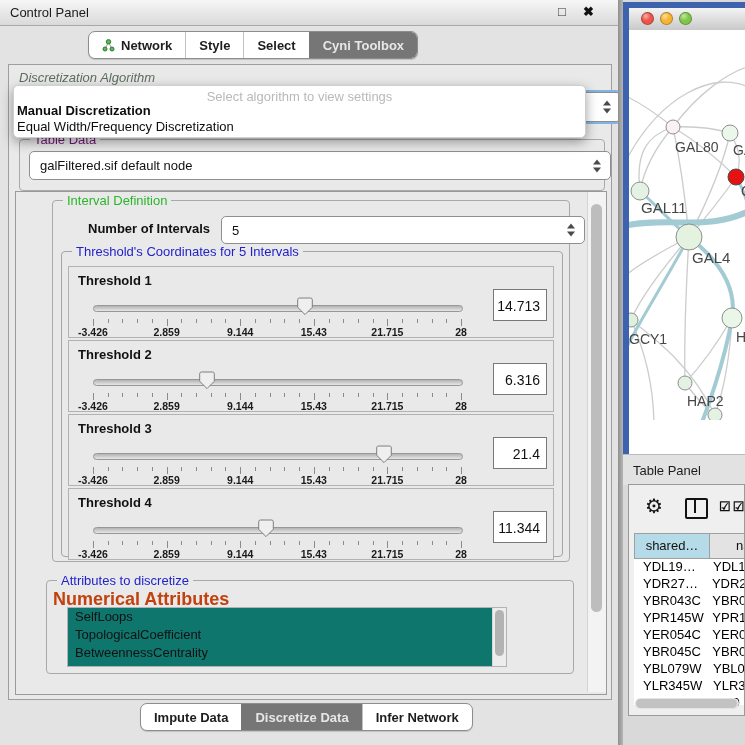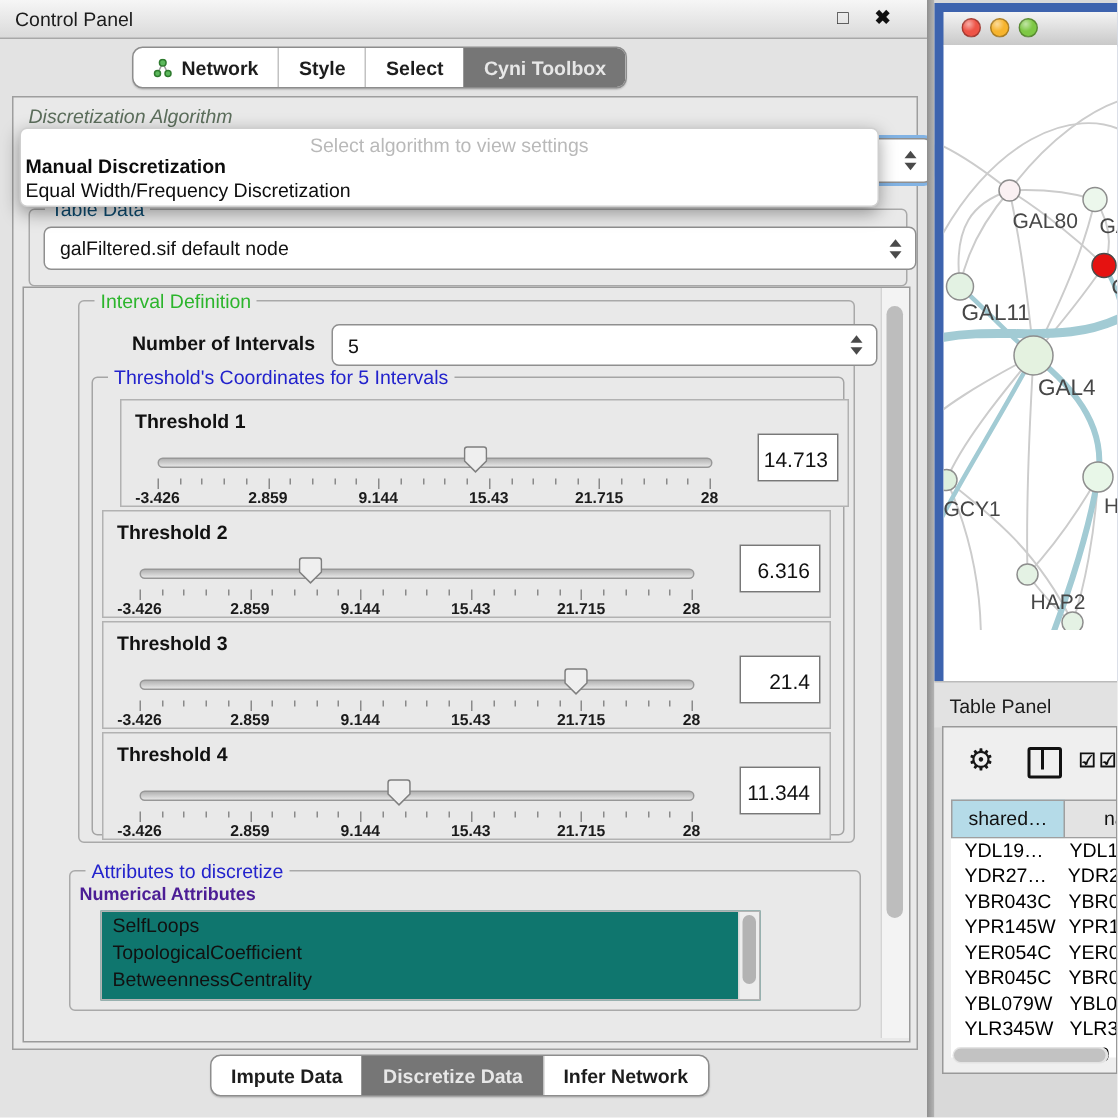--- a/index.html
+++ b/index.html
@@ -75,21 +75,21 @@
              border-radius:4px;background:linear-gradient(#b3b3b3,#e6e6e6);}
   .thr-thumb{position:absolute;top:0;width:16px;height:19px;margin-left:-8px;}
   .tick{position:absolute;top:22px;width:1px;background:#8a8a8a;}
   .tick.minor{height:4px;}
   .tick.major{height:7px;}
   .ticklab{position:absolute;top:29px;transform:translateX(-50%);font-size:10.5px;font-weight:bold;color:#1a1a1a;white-space:nowrap;}
   .thr-value{position:absolute;right:6px;top:22px;width:54px;height:32px;background:#fff;border:1px solid #787878;
              font-size:14px;color:#111;text-align:right;line-height:32px;padding-right:6px;box-sizing:border-box;}
 
   #attr-group{left:30px;top:388px;width:526px;height:92px;}
-  #attr-sub{left:6px;top:8px;font-size:12px;font-weight:bold;color:#4c1d95;}
+  #attr-sub{left:6px;top:8px;font-size:18px;font-weight:bold;color:#c2410c;}
   #attr-list{left:20px;top:26px;width:438px;height:58px;background:#0f766e;border:1px solid #b3b3b3;overflow:hidden;}
   .attr-item{font-size:13px;color:#111;line-height:18px;padding-left:7px;white-space:nowrap;}
   #attr-sb{position:absolute;right:0;top:0;width:13px;height:100%;background:#ededed;border-left:1px solid #d8d8d8;}
   #attr-sb-thumb{position:absolute;left:2px;top:2px;width:9px;height:46px;background:#b3b3b3;border-radius:5px;}
 
   #apply-band{left:0;top:474px;width:572px;height:27px;background:#ececec;border-top:1px solid #c5c5c5;z-index:5;}
   #apply-btn{position:absolute;left:264px;top:3px;width:64px;height:21px;border:1px solid #8b8b8b;border-radius:5px;
              background:linear-gradient(#fdfdfd,#e3e3e3);font-size:13px;color:#111;text-align:center;line-height:21px;}
 
   
@@ -168,21 +168,21 @@
       </span>
     </div>
 
     <div id="algo-popup" class="abs">
       <span id="algo-hint">Select algorithm to view settings</span>
       <span id="algo-item0" class="algo-item">Manual Discretization</span>
       <span id="algo-item1" class="algo-item">Equal Width/Frequency Discretization</span>
     </div>
 
     <div id="tabledata-group" class="group">
-      <span class="group-title" style="color:#0c4a6e">Table Data</span>
+      <span class="group-title" style="color:#701a75">Table Data</span>
       <div id="tabledata-combo" class="combo">
         <span>galFiltered.sif default node</span>
         <span class="stepper">
           <span class="st-up"></span>
             <span class="st-down"></span>
         </span>
       </div>
     </div>
 
     <div id="scrollpanel" class="abs">
@@ -195,21 +195,21 @@
           <span>5</span>
           <span class="stepper">
             <span class="st-up"></span>
               <span class="st-down"></span>
           </span>
         </div>
 
         <div id="thr-group" class="group">
           <span class="group-title t-blue">Threshold's Coordinates for 5 Intervals</span>
 
-        <div class="thr-block" style="top: 14px; margin-left: 12px;">
+        <div class="thr-block" style="top: 14px;">
               <span class="thr-label">Threshold 1</span>
               <div class="thr-trackwrap">
                 <div class="thr-track"></div>
                 <div class="thr-thumb" style="left: 212.336px;"><svg width="16" height="19" viewBox="0 0 16 19">
                     <path d="M2.5,1 L13.5,1 Q15.3,1 15.3,2.8 L15.3,10.3 L8,17.6 L0.7,10.3 L0.7,2.8 Q0.7,1 2.5,1 Z" fill="#efefef" stroke="#7f7f7f"></path>
                   </svg></div>
                 <span class="tick major" style="left: 0px;"></span>
                 <span class="tick minor" style="left: 14.72px;"></span>
                 <span class="tick minor" style="left: 29.44px;"></span>
                 <span class="tick minor" style="left: 44.16px;"></span>

